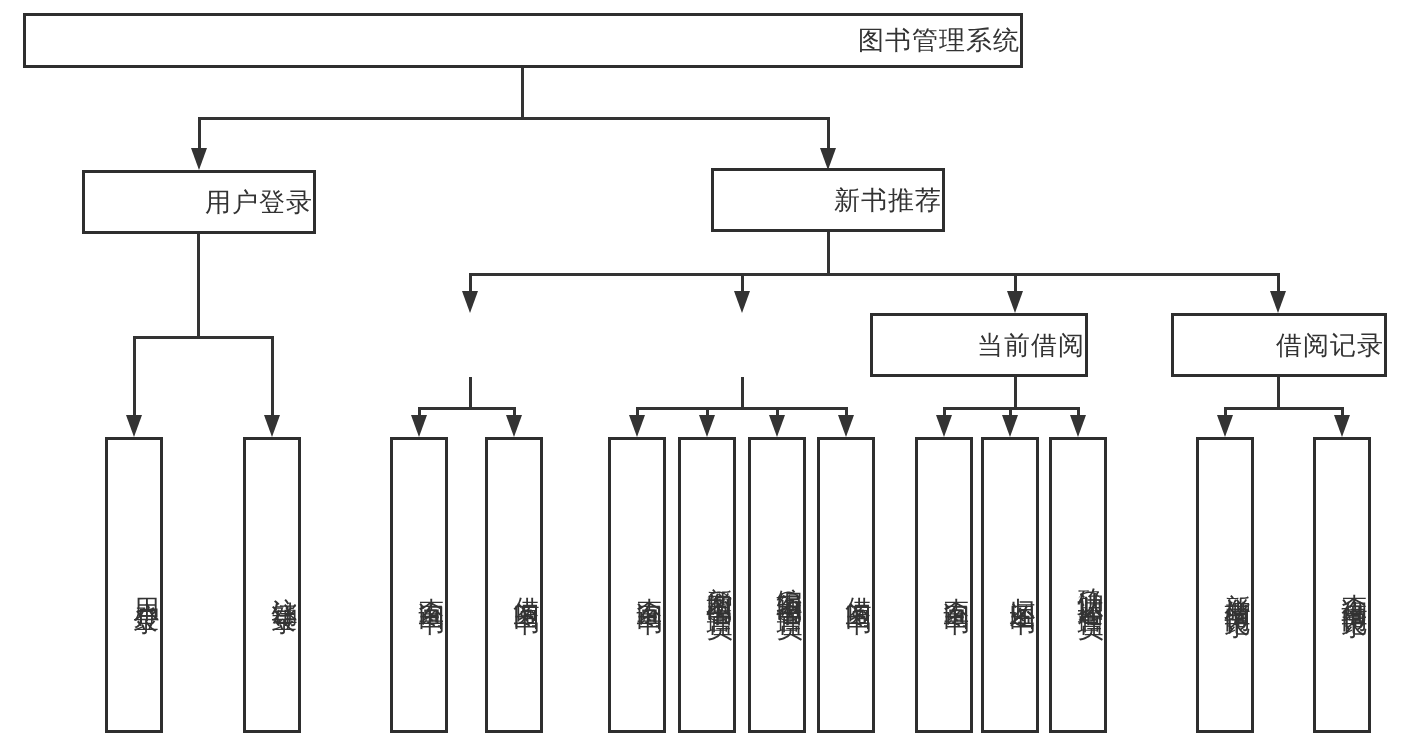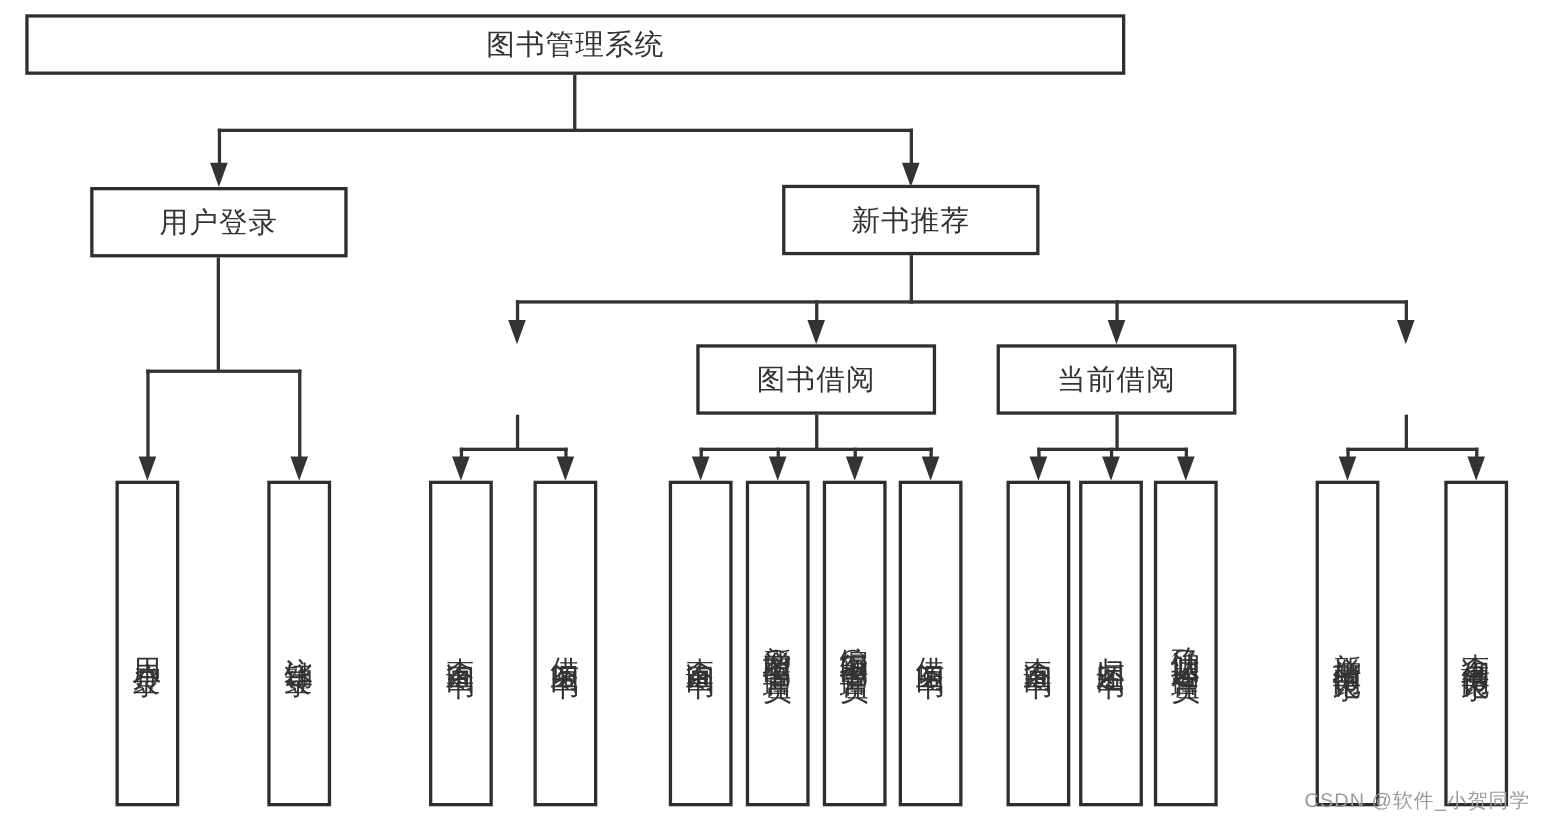--- a/index.html
+++ b/index.html
@@ -11,21 +11,21 @@
     overflow: hidden;
     font-family: "Liberation Sans", "DejaVu Sans", sans-serif;
   }
   .box {
     position: absolute;
     box-sizing: border-box;
     border: 3px solid #2e2e2e;
     background: #ffffff;
     display: flex;
     align-items: center;
-    justify-content: center;
+    justify-content: flex-end;
     color: #333333;
   }
   .box.h { font-size: 26px; letter-spacing: 1px; }
   .box.leaf { width: 58px; top: 437px; height: 296px; }
   .vtext {
     writing-mode: vertical-rl;
     font-size: 26px;
     letter-spacing: 4px;
     color: #333333;
     line-height: 1;
@@ -84,25 +84,25 @@
   <div class="hline" style="left:469px;  top:273px; width:811px;"></div>
   <div class="vline" style="left:469px;  top:273px; height:20px;"></div>
   <div class="vline" style="left:741px;  top:273px; height:20px;"></div>
   <div class="vline" style="left:1014px; top:273px; height:20px;"></div>
   <div class="vline" style="left:1277px; top:273px; height:20px;"></div>
   <div class="arrow" style="left:462px;  top:291px;"></div>
   <div class="arrow" style="left:734px;  top:291px;"></div>
   <div class="arrow" style="left:1007px; top:291px;"></div>
   <div class="arrow" style="left:1270px; top:291px;"></div>
 
-  <div class="box h" style="left:633px;  top:313px; width:218px; height:64px;">
-    <span>图书借阅</span>
+  <div class="box h" style="left:870px;  top:313px; width:218px; height:64px;">
+    <span>当前借阅</span>
   </div>
-  <div class="box h" style="left:906px;  top:313px; width:218px; height:64px;">
-    <span>当前借阅</span>
+  <div class="box h" style="left:1171px; top:313px; width:216px; height:64px;">
+    <span>借阅记录</span>
   </div>
 
   <div class="vline" style="left:469px;  top:377px; height:33px;"></div>
   <div class="hline" style="left:418px;  top:407px; width:98px;"></div>
   <div class="vline" style="left:418px;  top:407px; height:11px;"></div>
   <div class="vline" style="left:513px;  top:407px; height:11px;"></div>
 
   <div class="vline" style="left:741px;  top:377px; height:33px;"></div>
   <div class="hline" style="left:636px;  top:407px; width:212px;"></div>
   <div class="vline" style="left:636px;  top:407px; height:11px;"></div>
@@ -170,15 +170,14 @@
     <span class="vtext">确认归还（管理员）</span>
   </div>
 
   <div class="box leaf" style="left:1196px;">
     <span class="vtext">新增借阅记录</span>
   </div>
   <div class="box leaf" style="left:1313px;">
     <span class="vtext">查询借阅记录</span>
   </div>
 
-  <div id="watermark">CSDN @软件_小贺同学</div>
 
 </div>
 
 </body></html>

